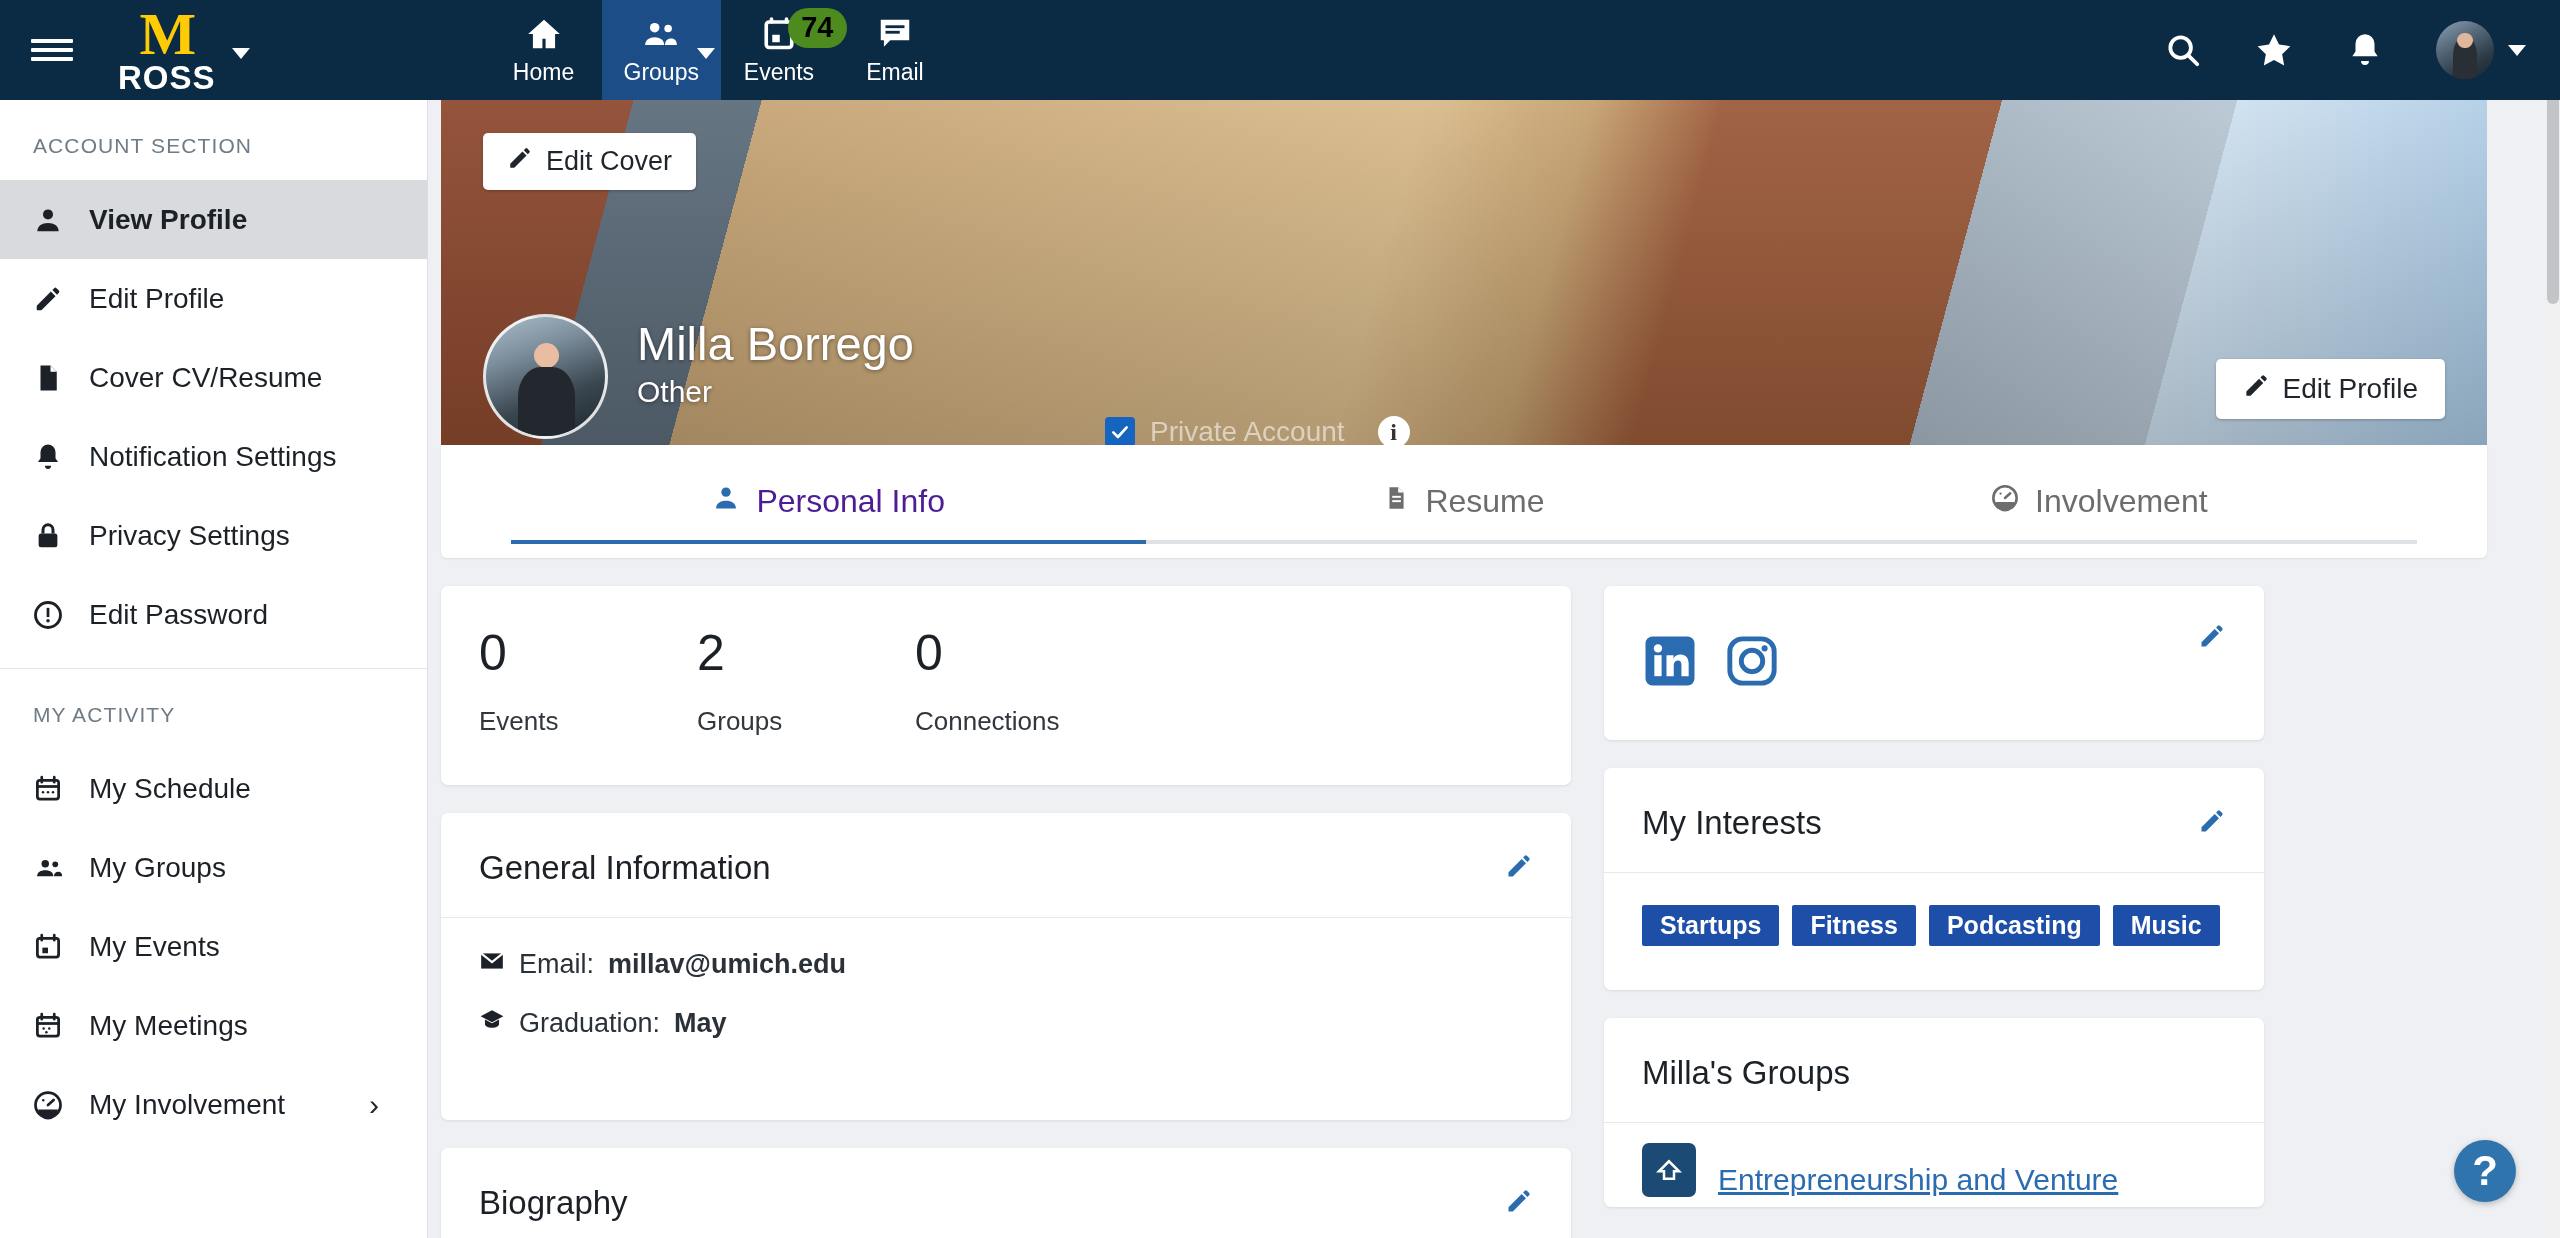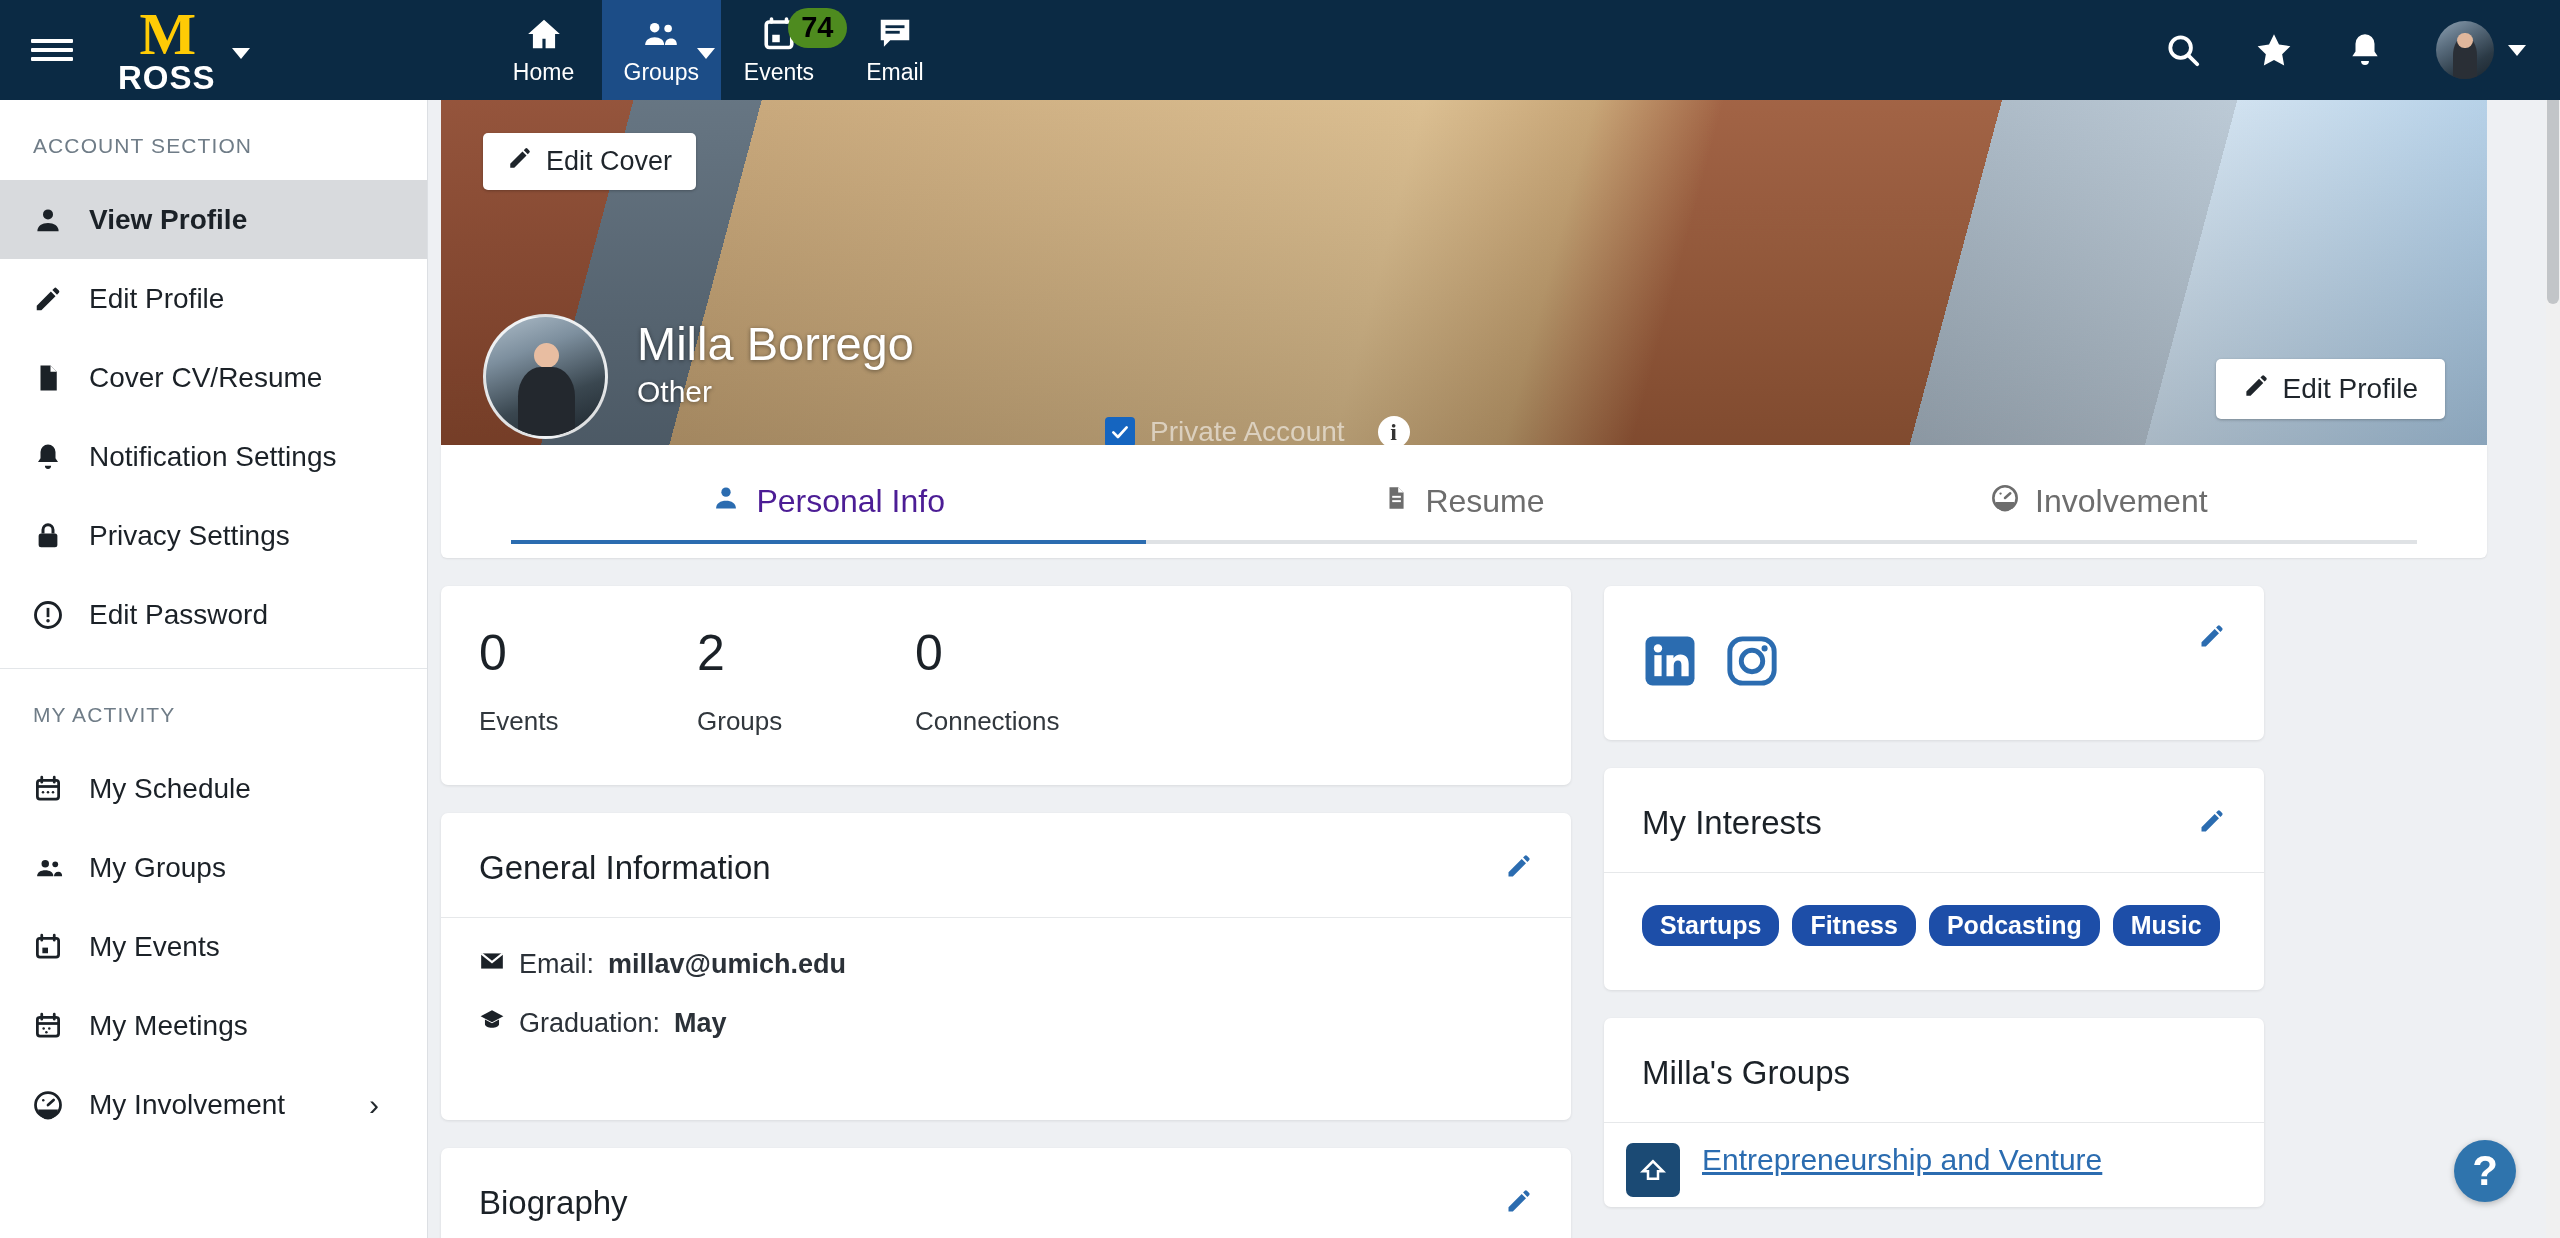--- a/index.html
+++ b/index.html
@@ -265,27 +265,27 @@
 
   
   .social-card { height: 154px; display: flex; align-items: center; padding: 0 38px; }
   .social-icons { display: flex; gap: 26px; align-items: center; }
   .social-pencil { position: absolute; right: 38px; top: 36px; cursor: pointer; }
 
   
   .chips { display: flex; flex-wrap: wrap; gap: 13px; padding: 32px 38px 44px 38px; }
   .chip {
     background: #1d4ea8; color: #fff; font-size: 25px; font-weight: bold;
-    border-radius: 17px; padding: 6px 18px; cursor: pointer;
+    border-radius: 2px; padding: 6px 18px; cursor: pointer;
   }
 
   
   .group-row {
-    display: flex; align-items: flex-start; gap: 22px;
-    padding: 20px 38px 10px 22px;
+    display: flex; align-items: flex-end; gap: 22px;
+    padding: 20px 38px 10px 38px;
   }
   .group-logo {
     width: 54px; height: 54px; border-radius: 7px; background: #1b4a74;
     display: flex; align-items: center; justify-content: center; flex: none;
   }
   .group-name {
     font-size: 30px; color: #2b6cb0; text-decoration: underline; cursor: pointer;
     white-space: nowrap;
   }
 

